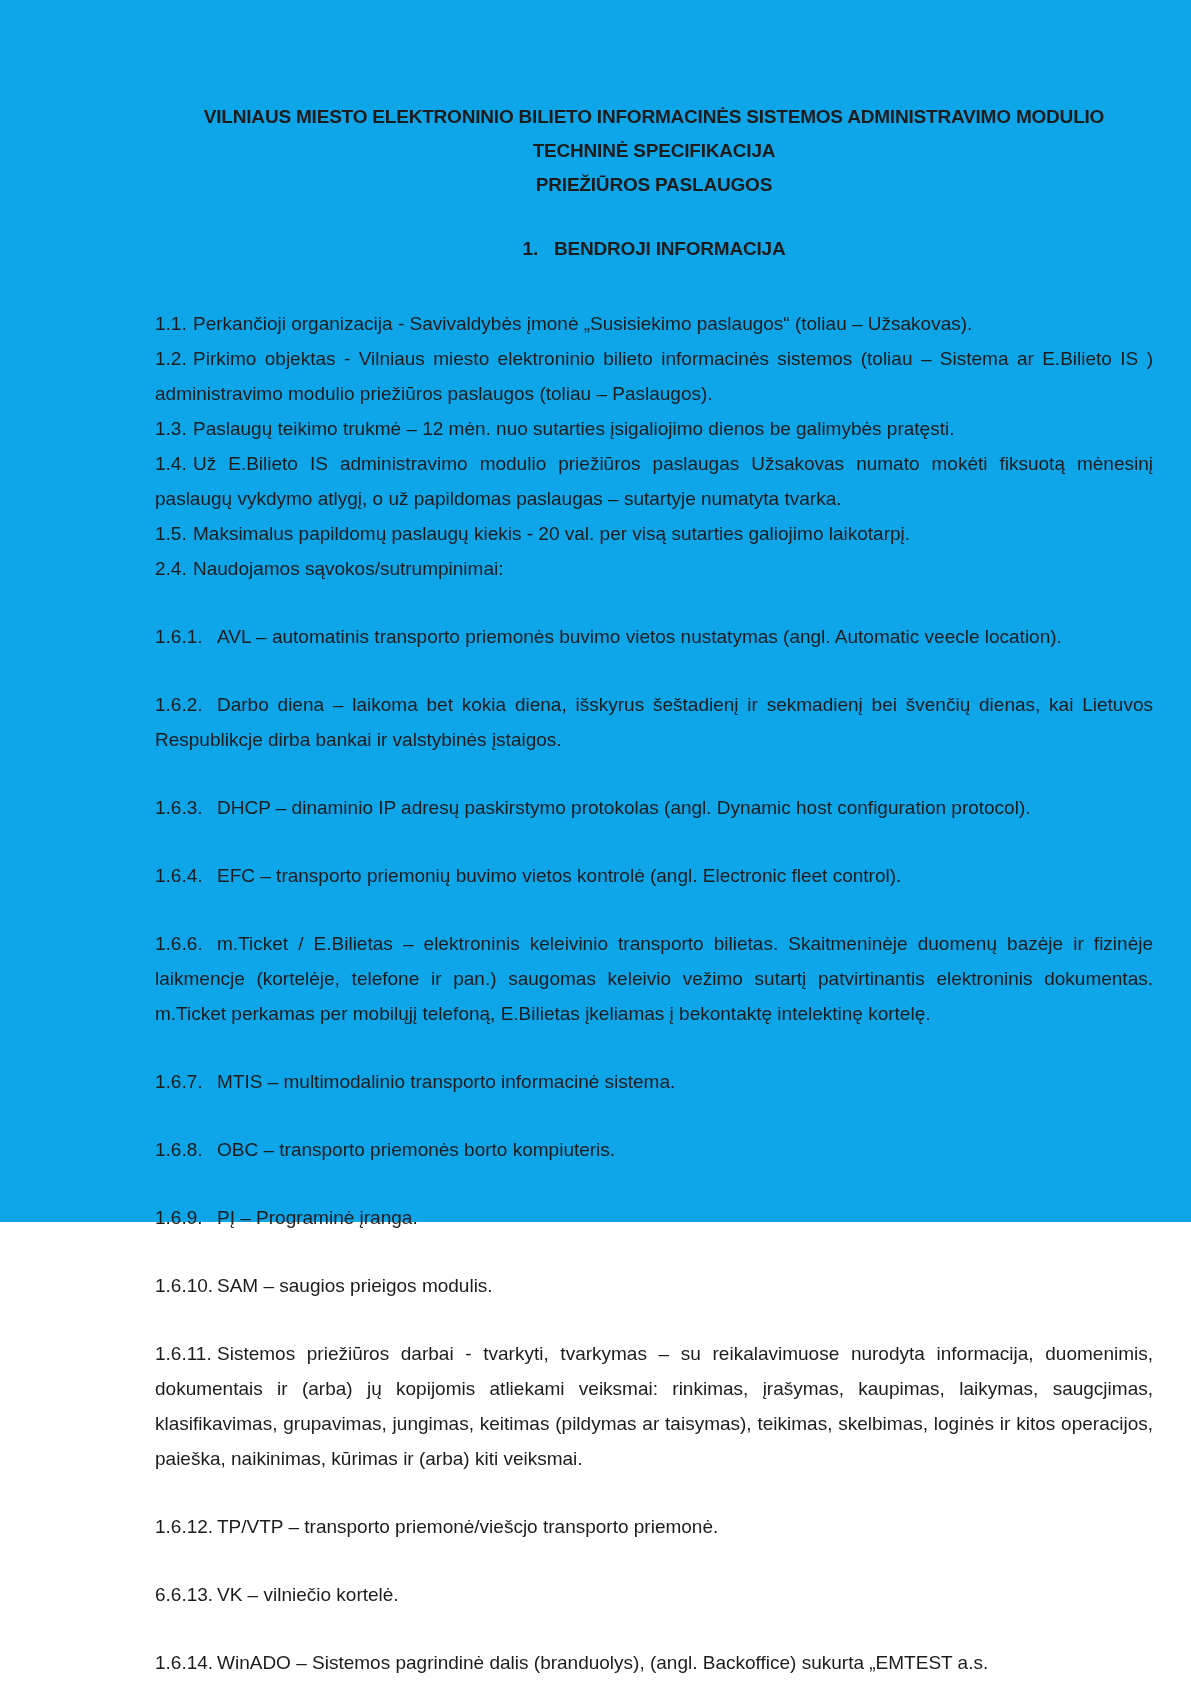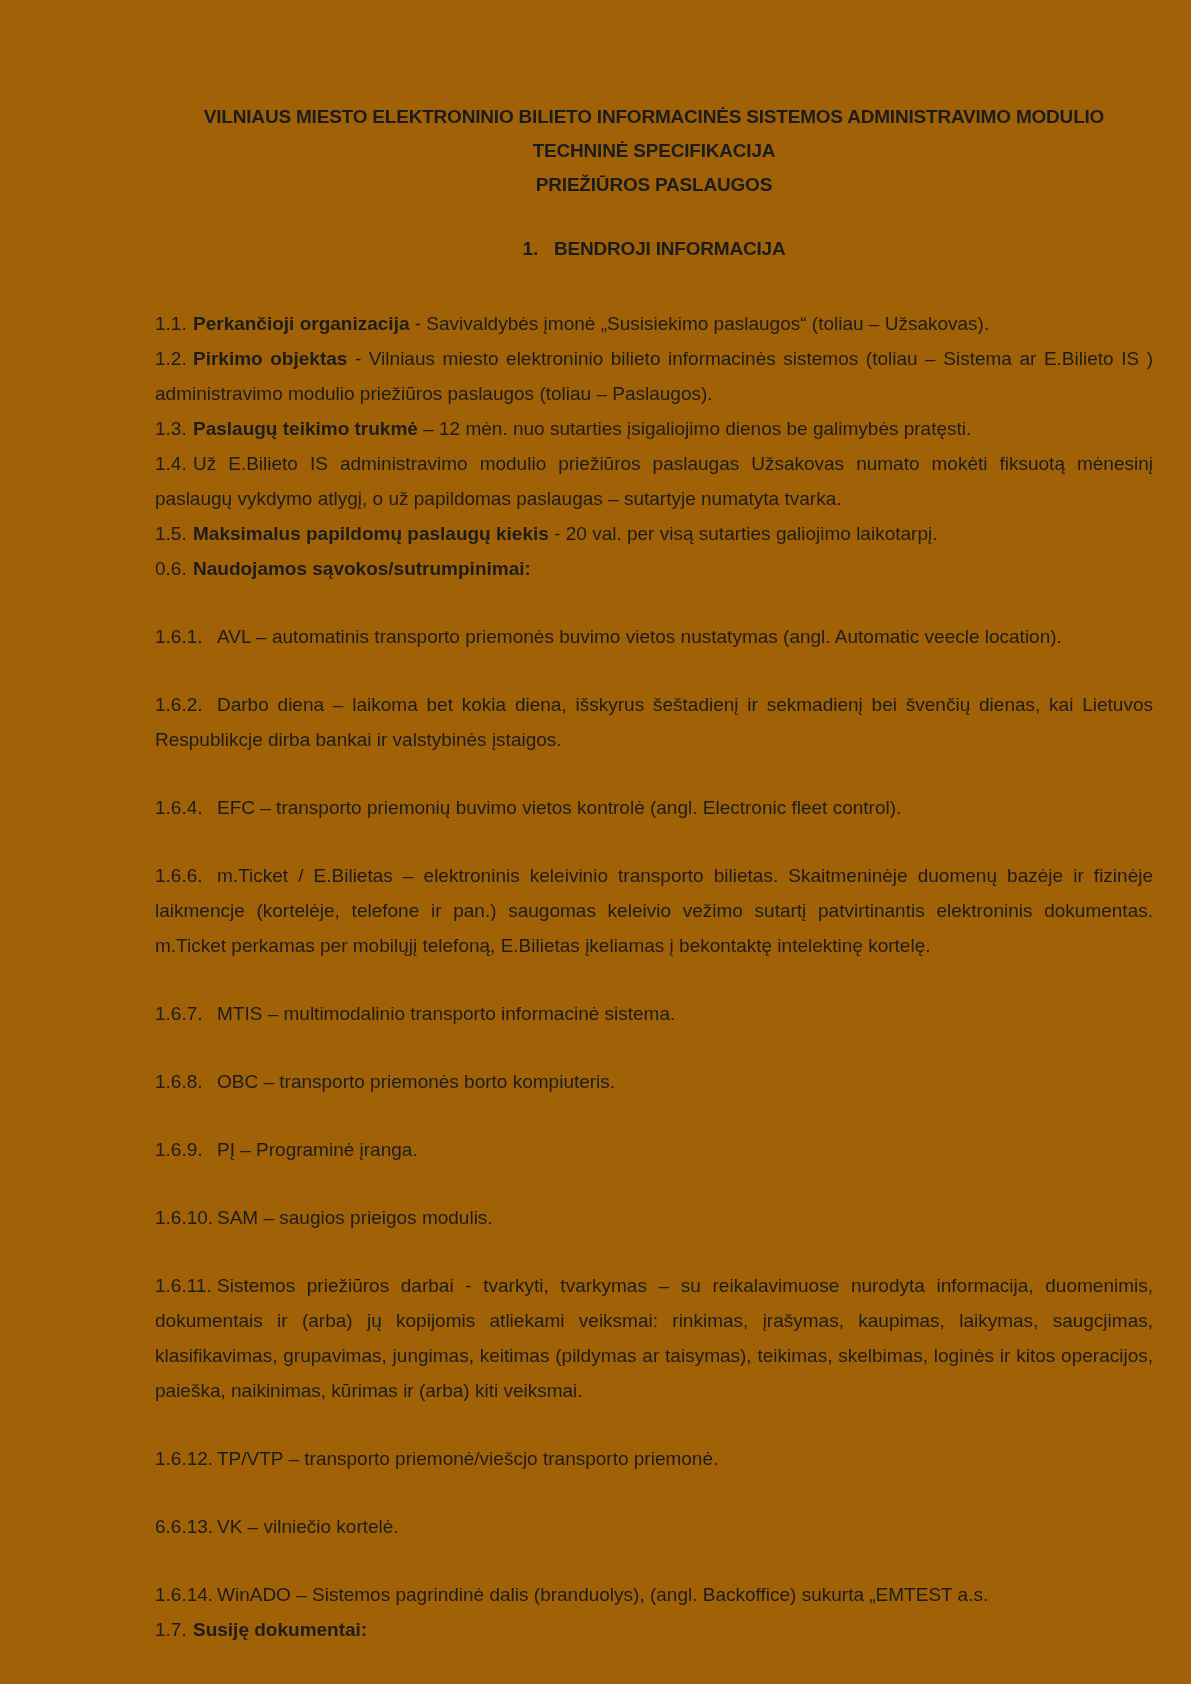--- a/index.html
+++ b/index.html
@@ -11,23 +11,23 @@
     width: 1191px;
     height: 1684px;
     font-family: "Liberation Sans", sans-serif;
     color: #1c1c1c;
     position: relative;
     overflow: hidden;
   }
   .page {
     box-sizing: border-box;
     width: 1191px;
-    height: 1684px;
+    height: 1222px;
     padding: 100px 38px 40px 155px; 
-    background: #a16207;
+    background: #0ea5e9;
   }
   .title-block {
     text-align: center;
     font-weight: 700;
     font-size: 19px;
     line-height: 34px;
     letter-spacing: -0.2px;
   }
   .section-heading {
     text-align: center;
@@ -45,21 +45,21 @@
     line-height: 35px;
   }
   .para {
     text-align: justify;
   }
   .num {
     display: inline-block;
   }
   .num-l1 { min-width: 38px; }
   .num-l2 { min-width: 62px; margin-top: 33px; }
-  .bold { font-weight: 700; }
+  .bold { font-weight: 400; }
 </style>
 </head>
 <body>
 
 <div class="page">
 
   <div class="title-block">
     <div>VILNIAUS MIESTO ELEKTRONINIO BILIETO INFORMACINĖS SISTEMOS ADMINISTRAVIMO MODULIO</div>
     <div>TECHNINĖ SPECIFIKACIJA</div>
     <div>PRIEŽIŪROS PASLAUGOS</div>
@@ -68,23 +68,24 @@
   <div class="section-heading">
     <span class="sec-num">1.</span><span>BENDROJI INFORMACIJA</span>
   </div>
 
   <div class="paragraphs">
       <div class="para"><span class="num num-l1">1.1.</span><span class="bold">Perkančioji organizacija</span><span> - Savivaldybės įmonė „Susisiekimo paslaugos“ (toliau – Užsakovas).</span></div>
       <div class="para"><span class="num num-l1">1.2.</span><span class="bold">Pirkimo objektas</span><span> - Vilniaus miesto elektroninio bilieto informacinės sistemos (toliau – Sistema ar E.Bilieto IS ) administravimo modulio priežiūros paslaugos (toliau – Paslaugos).</span></div>
       <div class="para"><span class="num num-l1">1.3.</span><span class="bold">Paslaugų teikimo trukmė</span><span> – 12 mėn. nuo sutarties įsigaliojimo dienos be galimybės pratęsti.</span></div>
       <div class="para"><span class="num num-l1">1.4.</span><span>Už E.Bilieto IS administravimo modulio priežiūros paslaugas Užsakovas numato mokėti fiksuotą mėnesinį paslaugų vykdymo atlygį, o už papildomas paslaugas – sutartyje numatyta tvarka.</span></div>
       <div class="para"><span class="num num-l1">1.5.</span><span class="bold">Maksimalus papildomų paslaugų kiekis</span><span> - 20 val. per visą sutarties galiojimo laikotarpį.</span></div>
-      <div class="para"><span class="num num-l1">0.6.</span><span class="bold">Naudojamos sąvokos/sutrumpinimai:</span></div>
+      <div class="para"><span class="num num-l1">2.4.</span><span class="bold">Naudojamos sąvokos/sutrumpinimai:</span></div>
       <div class="para"><span class="num num-l2">1.6.1.</span><span>AVL – automatinis transporto priemonės buvimo vietos nustatymas (angl. Automatic veecle location).</span></div>
       <div class="para"><span class="num num-l2">1.6.2.</span><span>Darbo diena – laikoma bet kokia diena, išskyrus šeštadienį ir sekmadienį bei švenčių dienas, kai Lietuvos Respublikcje dirba bankai ir valstybinės įstaigos.</span></div>
+      <div class="para"><span class="num num-l2">1.6.3.</span><span>DHCP – dinaminio IP adresų paskirstymo protokolas (angl. Dynamic host configuration protocol).</span></div>
       <div class="para"><span class="num num-l2">1.6.4.</span><span>EFC – transporto priemonių buvimo vietos kontrolė (angl. Electronic fleet control).</span></div>
       <div class="para"><span class="num num-l2">1.6.6.</span><span>m.Ticket / E.Bilietas – elektroninis keleivinio transporto bilietas. Skaitmeninėje duomenų bazėje ir fizinėje laikmencje (kortelėje, telefone ir pan.) saugomas keleivio vežimo sutartį patvirtinantis elektroninis dokumentas. m.Ticket perkamas per mobilųjį telefoną, E.Bilietas įkeliamas į bekontaktę intelektinę kortelę.</span></div>
       <div class="para"><span class="num num-l2">1.6.7.</span><span>MTIS – multimodalinio transporto informacinė sistema.</span></div>
       <div class="para"><span class="num num-l2">1.6.8.</span><span>OBC – transporto priemonės borto kompiuteris.</span></div>
       <div class="para"><span class="num num-l2">1.6.9.</span><span>PĮ – Programinė įranga.</span></div>
       <div class="para"><span class="num num-l2">1.6.10.</span><span>SAM – saugios prieigos modulis.</span></div>
       <div class="para"><span class="num num-l2">1.6.11.</span><span>Sistemos priežiūros darbai - tvarkyti, tvarkymas – su reikalavimuose nurodyta informacija, duomenimis, dokumentais ir (arba) jų kopijomis atliekami veiksmai: rinkimas, įrašymas, kaupimas, laikymas, saugcjimas, klasifikavimas, grupavimas, jungimas, keitimas (pildymas ar taisymas), teikimas, skelbimas, loginės ir kitos operacijos, paieška, naikinimas, kūrimas ir (arba) kiti veiksmai.</span></div>
       <div class="para"><span class="num num-l2">1.6.12.</span><span>TP/VTP – transporto priemonė/viešcjo transporto priemonė.</span></div>
       <div class="para"><span class="num num-l2">6.6.13.</span><span>VK – vilniečio kortelė.</span></div>
       <div class="para"><span class="num num-l2">1.6.14.</span><span>WinADO – Sistemos pagrindinė dalis (branduolys), (angl. Backoffice) sukurta „EMTEST a.s.</span></div>

